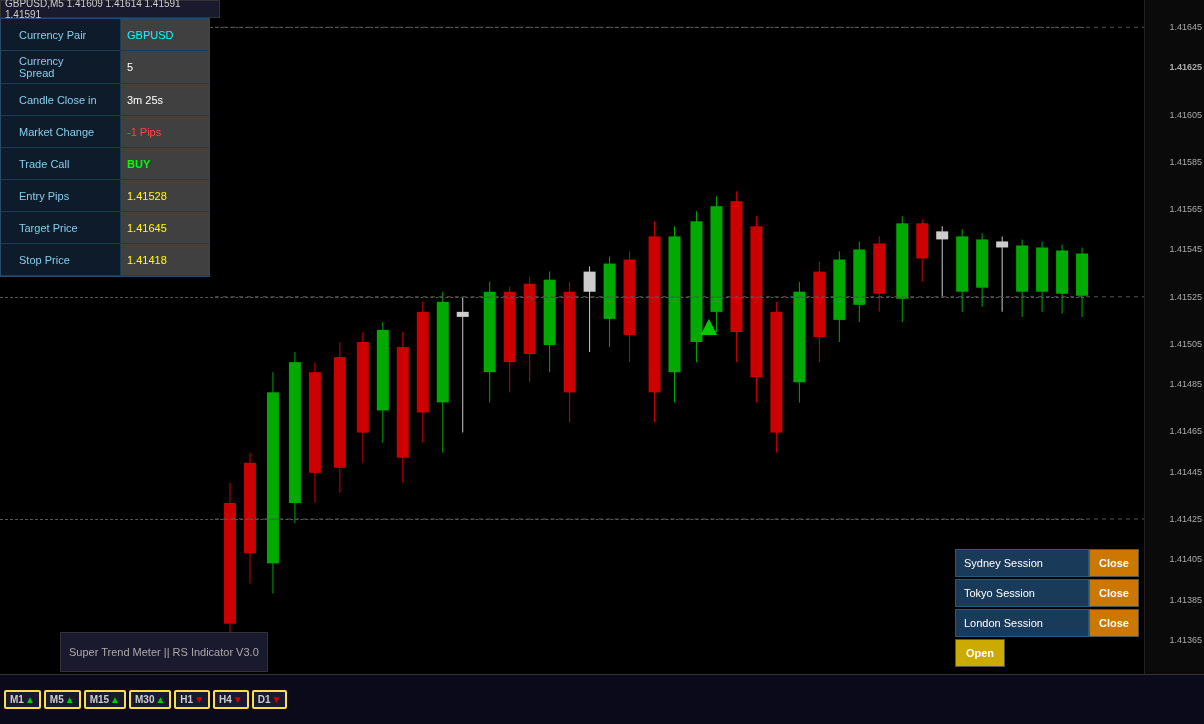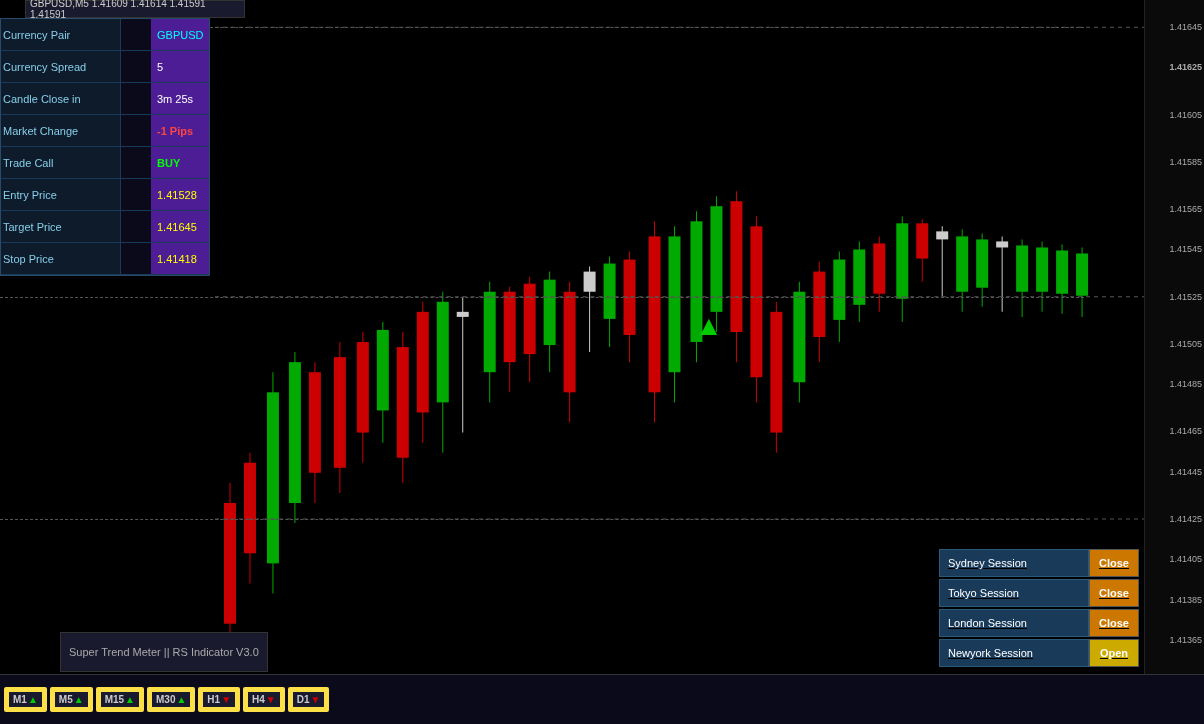--- a/index.html
+++ b/index.html
@@ -17,21 +17,20 @@
       position: absolute;
       top: 0; left: 0;
       width: 220px;
       height: 18px;
       background: #1a1a2e;
       border: 1px solid #333;
       display: flex;
       align-items: center;
       padding: 0 4px;
       z-index: 10;
-      margin-left: 25px;
     }
     #title-bar span {
       color: #ccc;
       font-size: 10px;
     }
 
     
     #info-panel {
       position: absolute;
       top: 18px;
@@ -46,36 +45,35 @@
       border-bottom: 1px solid #1a3a5a;
       min-height: 32px;
     }
     .info-label {
       flex: 0 0 120px;
       background: #0d1b2a;
       color: #87ceeb;
       font-size: 11px;
       display: flex;
       align-items: center;
-      padding: 4px 2px;
+      padding: 4px 18px;
       border-right: 1px solid #1a3a5a;
     }
     .info-value {
       flex: 1;
-      background: #4c1d95;
+      background: #404040;
       color: #fff;
       font-size: 11px;
       display: flex;
       align-items: center;
       padding: 4px 6px;
-      margin-left: 30px;
     }
     .info-value.cyan { color: #00ffff; }
     .info-value.green { color: #00ff00; font-weight: bold; }
-    .info-value.red { color: #ff4444; font-weight: bold; }
+    .info-value.red { color: #ff4444; }
     .info-value.yellow { color: #ffff00; }
 
     
     #chart-area {
       position: absolute;
       top: 0;
       left: 0;
       right: 60px;
       bottom: 50px;
       background: #000;
@@ -133,21 +131,21 @@
       align-items: center;
       padding: 0 4px;
       gap: 3px;
       z-index: 10;
     }
     .tf-btn {
       display: flex;
       align-items: center;
       gap: 1px;
       background: #1a1a2e;
-      border: 5px solid #fde047;
+      border: 2px solid #fde047;
       border-radius: 2px;
       padding: 2px 4px;
       cursor: pointer;
     }
     .tf-label {
       color: #ccc;
       font-size: 10px;
       font-weight: bold;
     }
     .tf-arrow-up {
@@ -169,24 +167,23 @@
       font-size: 11px;
       padding: 13px 8px;
       border: 1px solid #333;
     }
 
     
     #session-panel {
       position: absolute;
       bottom: 55px;
       right: 65px;
-      width: 200px;
+      width: 184px;
       background: transparent;
       z-index: 10;
-      text-decoration: underline;
     }
     .session-row {
       display: flex;
       align-items: center;
       margin-bottom: 2px;
       height: 28px;
     }
     .session-name {
       flex: 1;
       background: #1a3a5a;
@@ -242,21 +239,21 @@
     </div>
     <div class="info-row">
       <div class="info-label">Market Change</div>
       <div class="info-value red">-1  Pips</div>
     </div>
     <div class="info-row">
       <div class="info-label">Trade Call</div>
       <div class="info-value green">BUY</div>
     </div>
     <div class="info-row">
-      <div class="info-label">Entry Price</div>
+      <div class="info-label">Entry Pips</div>
       <div class="info-value yellow">1.41528</div>
     </div>
     <div class="info-row">
       <div class="info-label">Target Price</div>
       <div class="info-value yellow">1.41645</div>
     </div>
     <div class="info-row">
       <div class="info-label">Stop Price</div>
       <div class="info-value yellow">1.41418</div>
     </div>
@@ -437,21 +434,20 @@
     </div>
     <div class="session-row">
       <div class="session-name">Tokyo Session</div>
       <div class="session-btn close">Close</div>
     </div>
     <div class="session-row">
       <div class="session-name">London Session</div>
       <div class="session-btn close">Close</div>
     </div>
     <div class="session-row">
-      <div class="session-name">Newyork Session</div>
       <div class="session-btn open">Open</div>
     </div>
   </div>
 
 <div id="bottom-toolbar">
 <div class="tf-btn">
       <span class="tf-label">M1</span>
       <span class="tf-arrow-up">▲</span>
     </div>
     <div class="tf-btn">

